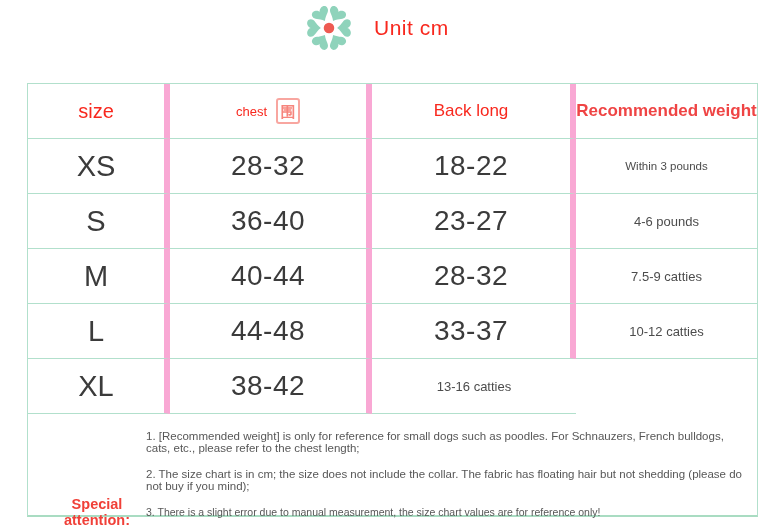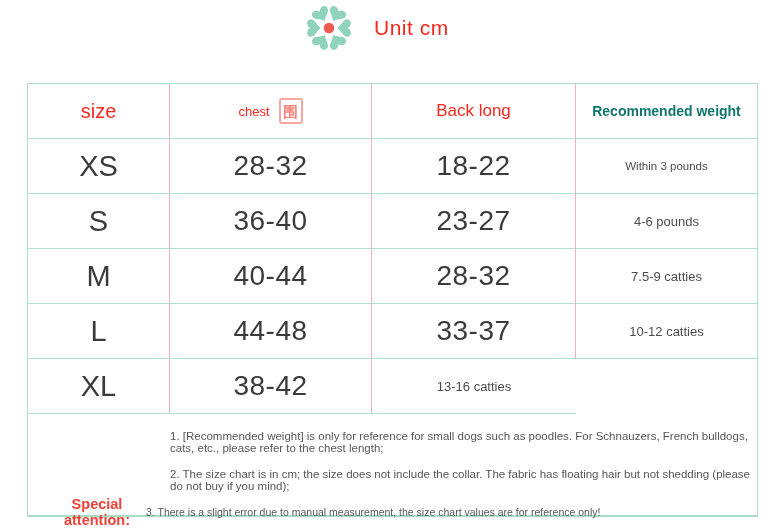--- a/index.html
+++ b/index.html
@@ -16,47 +16,47 @@
   }
   
   .chart-box{
     position:absolute;left:27px;top:83px;width:729px;
     border:1px solid #b2e0cc;border-bottom:2px solid #a9dcc2;
     box-sizing:content-box;background:#fff;
   }
   .grid{display:grid;grid-template-columns:142px 202px 204px 181px;}
   .cell{
     height:55px;display:flex;align-items:center;justify-content:center;
-    border-right:1px solid #f9a8d4;border-bottom:1px solid #b2e0cc;
+    border-right:6px solid #f9a8d4;border-bottom:1px solid #b2e0cc;
     box-sizing:border-box;text-align:center;
   }
   .cell.last-col{border-right:none;}
   .hdr-size{font-size:20px;color:#f8281e;font-weight:500;}
   .hdr-chest{font-size:13px;color:#f8281e;font-weight:400;}
   .hdr-back{font-size:17px;color:#f8281e;font-weight:500;}
-  .hdr-weight{font-size:14px;color:#0f766e;font-weight:600;}
+  .hdr-weight{font-size:17px;color:#ef4444;font-weight:600;}
   .stamp{
     display:inline-flex;align-items:center;justify-content:center;
     width:20px;height:22px;margin-left:9px;
     border:2px solid rgba(243,92,82,0.55);border-radius:3px;
     color:rgba(243,92,82,0.75);font-size:15px;font-weight:bold;line-height:1;
   }
   .val-size{font-size:29px;color:#3b3b3b;}
   .val-num{font-size:28px;color:#3b3b3b;letter-spacing:0.5px;}
   .val-weight{font-size:13px;color:#4c4c4c;}
   .val-weight.small{font-size:11.5px;}
   
   .notes-row{position:relative;height:101px;}
   .attention-label{
     position:absolute;left:10px;top:46px;width:118px;
     font-size:14.5px;font-weight:600;color:#f04038;text-align:center;margin-top:36px;
   }
   .notes-list{position:absolute;left:118px;top:16px;right:6px;}
   .note{color:#575757;margin-bottom:14px;}
-  .note-1,.note-2{font-size:11.5px;margin-left:24px;}
+  .note-1,.note-2{font-size:11.5px;}
   .note-3{font-size:10.5px;}
 </style>
 </head>
 <body>
 
 <div class="top-header">
   <svg class="flower" viewBox="-25 -25 50 50">
     <g fill="#8fd3bb">
       <path transform="rotate(30) translate(0,-13) scale(0.75)" d="M0,6 C-6,-2 -12,-2 -12,-8 C-12,-12 -8,-14 -4,-12.5 C-1.5,-11.5 0,-9.5 0,-8 C0,-9.5 1.5,-11.5 4,-12.5 C8,-14 12,-12 12,-8 C12,-2 6,-2 0,6 Z"></path>
       <path transform="rotate(90) translate(0,-13) scale(0.75)" d="M0,6 C-6,-2 -12,-2 -12,-8 C-12,-12 -8,-14 -4,-12.5 C-1.5,-11.5 0,-9.5 0,-8 C0,-9.5 1.5,-11.5 4,-12.5 C8,-14 12,-12 12,-8 C12,-2 6,-2 0,6 Z"></path>

